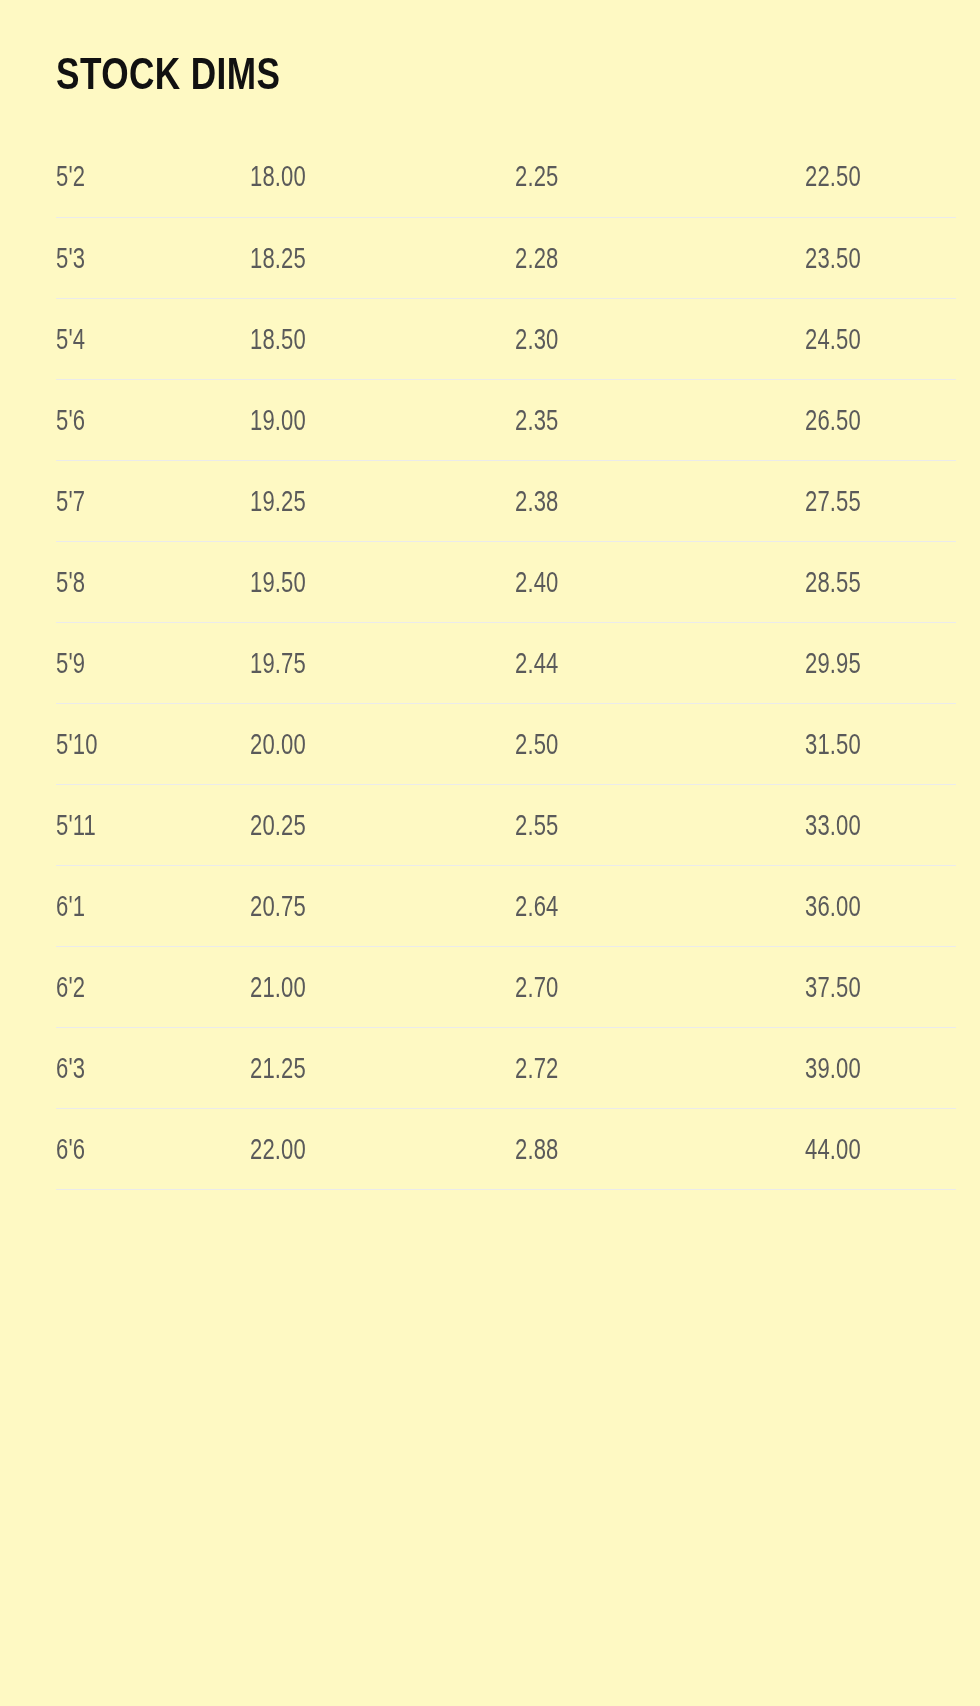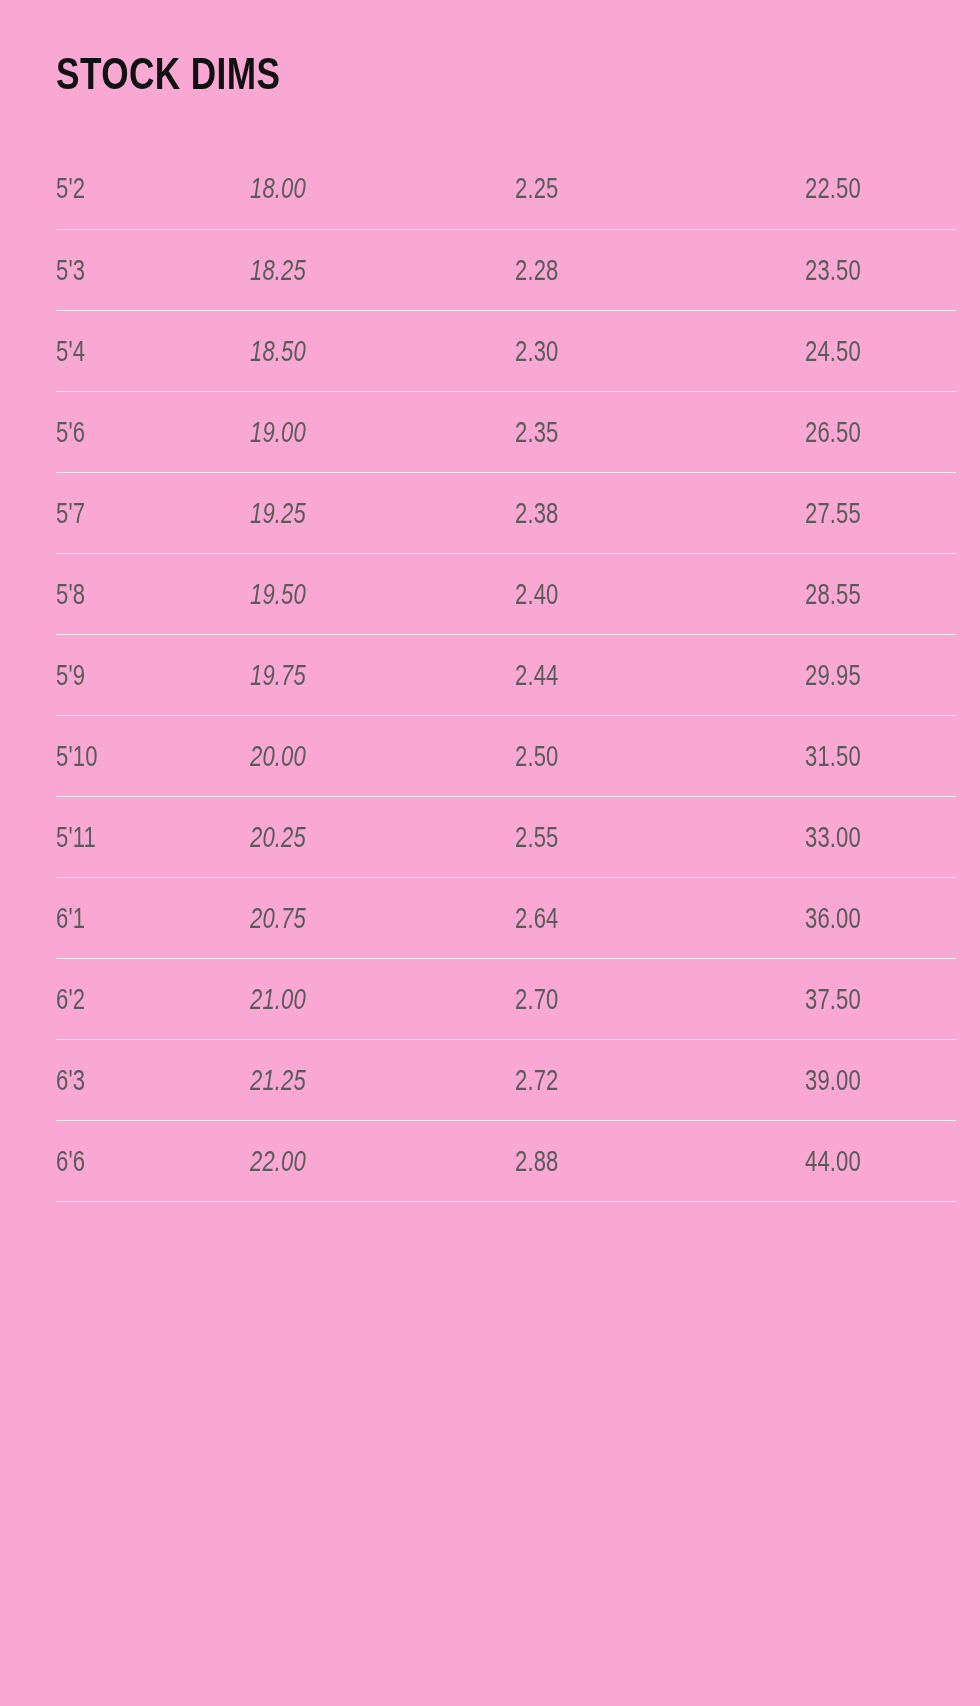--- a/index.html
+++ b/index.html
@@ -13,21 +13,21 @@
     height: 1706px;
     overflow: hidden;
     font-family: "Liberation Sans", sans-serif;
     -webkit-font-smoothing: antialiased;
   }
 
   .page {
     position: relative;
     width: 980px;
     height: 1706px;
-    background: #f9a8d4;
+    background: #fef9c3;
     box-sizing: border-box;
   }
 
   .page-title {
     position: absolute;
     left: 56px;
     top: 48px;
     margin: 0;
     font-family: "Liberation Sans Narrow", "Liberation Sans", sans-serif;
     font-weight: 700;
@@ -37,21 +37,21 @@
     color: #111111;
     text-transform: uppercase;
     transform: scaleX(0.80);
     transform-origin: left top;
     white-space: nowrap;
   }
 
   .dims-table {
     position: absolute;
     left: 56px;
-    top: 148px;
+    top: 136px;
     width: 900px;
     border-collapse: collapse;
     table-layout: fixed;
   }
 
   .dims-table tr {
     height: 81px;
   }
 
   .dims-table tr td {
@@ -72,21 +72,21 @@
   }
 
   .cell-inner {
     display: inline-block;
     transform: scaleX(0.76);
     transform-origin: left center;
   }
 
   
   .col-1 { width: 194px; }
-  .col-2 { width: 265px; font-style: italic; }
+  .col-2 { width: 265px; }
   .col-3 { width: 212px; }
   .col-4 { width: 229px; text-align: center; }
 </style>
 </head>
 <body>
 
 <div class="page">
 
   <h1 class="page-title">STOCK DIMS</h1>
 

